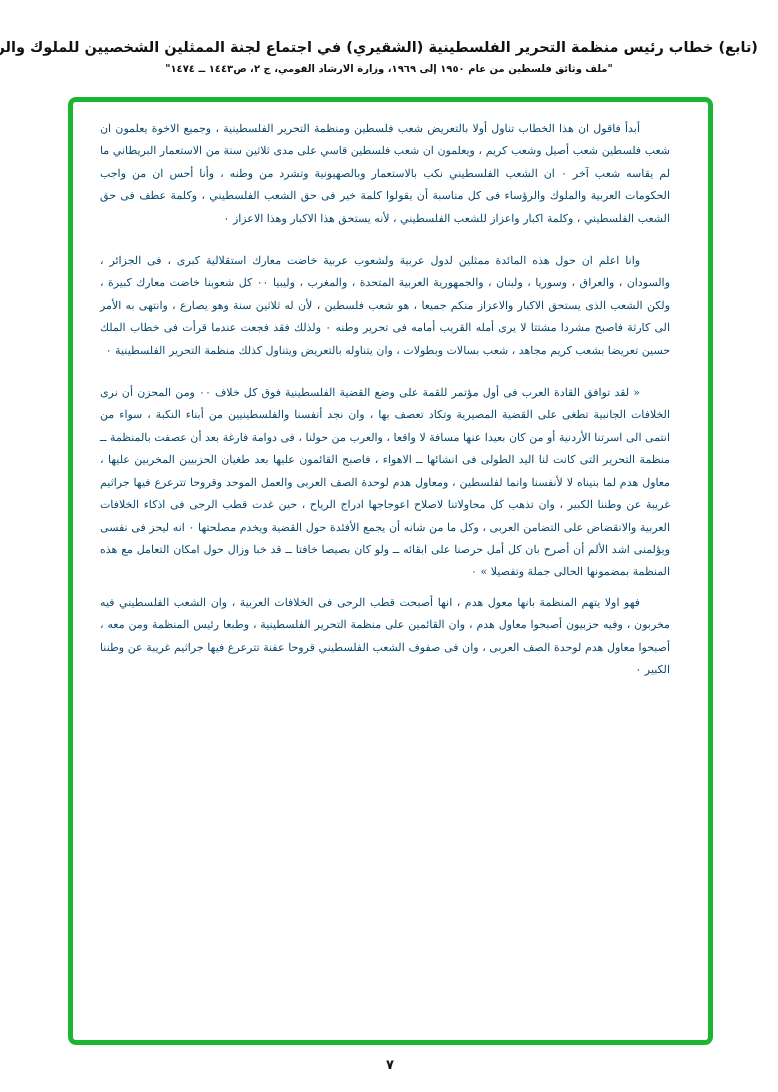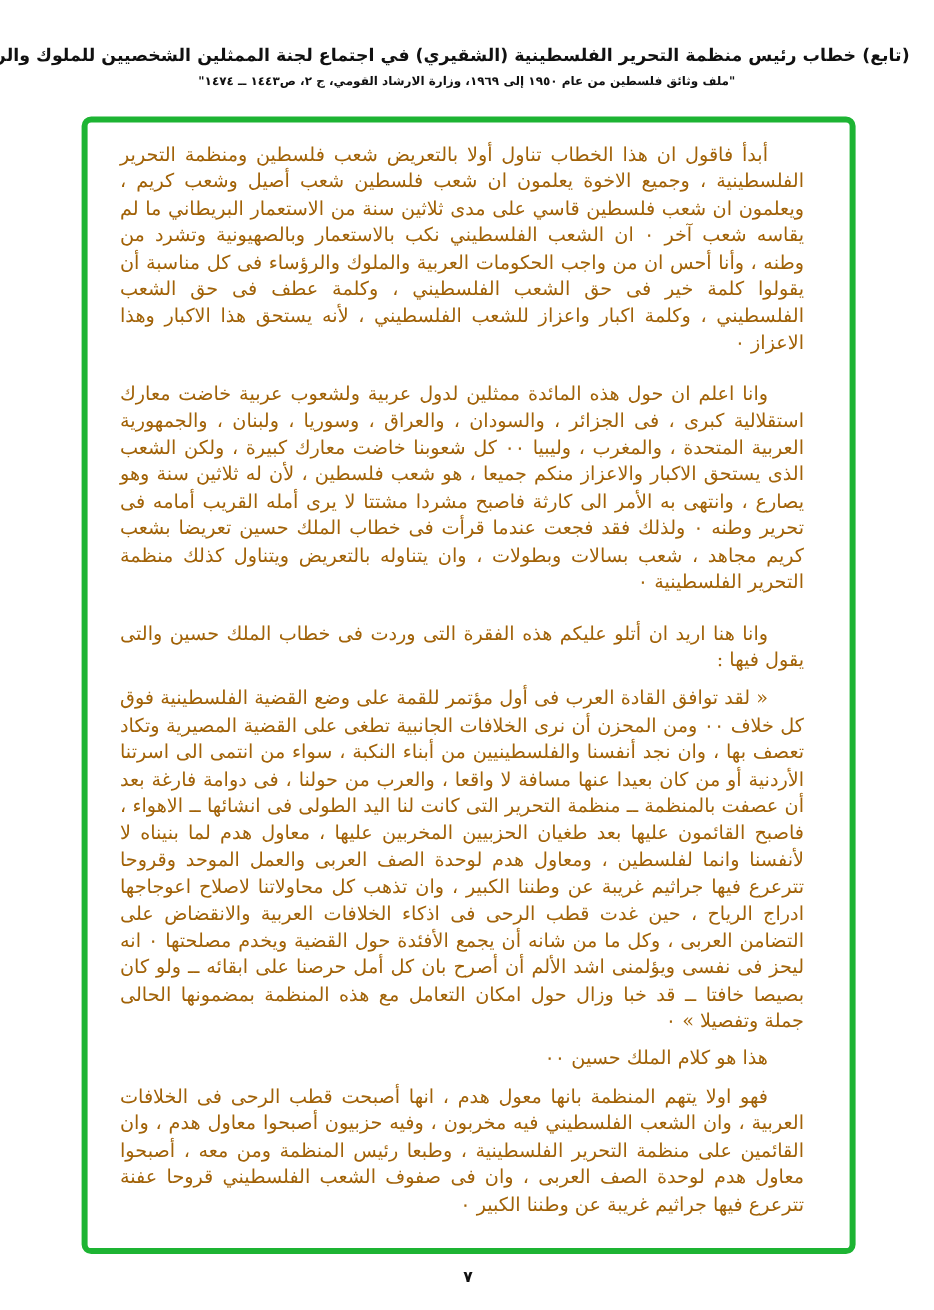--- a/index.html
+++ b/index.html
@@ -51,23 +51,23 @@
       border: 5px solid #1db433;
       border-radius: 8px;
     }
     .content {
       position: absolute;
       left: 100px;
       top: 118px;
       width: 570px;
       direction: rtl;
       text-align: justify;
-      font-size: 16px;
+      font-size: 11px;
       line-height: 22.4px;
-      color: #a16207;
+      color: #0c4a6e;
     }
     .para {
       margin: 0 0 20px 0;
       text-indent: 30px;
       text-align-last: right;
     }
     .para.quote {
       margin-bottom: 8px;
     }
     .para.short {
@@ -88,19 +88,17 @@
 <body>
 
 <div class="doc-title">(تابع) خطاب رئيس منظمة التحرير الفلسطينية (الشقيري) في اجتماع لجنة الممثلين الشخصيين للملوك والرؤساء العرب</div>
 <div class="doc-source">"ملف وثائق فلسطين من عام ١٩٥٠ إلى ١٩٦٩، وزارة الارشاد القومي، ج ٢، ص١٤٤٣ ــ ١٤٧٤"</div>
 
 <div class="frame" style="border-color: rgb(29, 180, 51);"></div>
 
 <div class="content">
   <p class="para">أبدأ فاقول ان هذا الخطاب تناول أولا بالتعريض شعب فلسطين ومنظمة التحرير الفلسطينية ، وجميع الاخوة يعلمون ان شعب فلسطين شعب أصيل وشعب كريم ، ويعلمون ان شعب فلسطين قاسي على مدى ثلاثين سنة من الاستعمار البريطاني ما لم يقاسه شعب آخر ٠ ان الشعب الفلسطيني نكب بالاستعمار وبالصهيونية وتشرد من وطنه ، وأنا أحس ان من واجب الحكومات العربية والملوك والرؤساء فى كل مناسبة أن يقولوا كلمة خير فى حق الشعب الفلسطيني ، وكلمة عطف فى حق الشعب الفلسطيني ، وكلمة اكبار واعزاز للشعب الفلسطيني ، لأنه يستحق هذا الاكبار وهذا الاعزاز ٠</p>
   <p class="para">وانا اعلم ان حول هذه المائدة ممثلين لدول عربية ولشعوب عربية خاضت معارك استقلالية كبرى ، فى الجزائر ، والسودان ، والعراق ، وسوريا ، ولبنان ، والجمهورية العربية المتحدة ، والمغرب ، وليبيا ٠٠ كل شعوبنا خاضت معارك كبيرة ، ولكن الشعب الذى يستحق الاكبار والاعزاز منكم جميعا ، هو شعب فلسطين ، لأن له ثلاثين سنة وهو يصارع ، وانتهى به الأمر الى كارثة فاصبح مشردا مشتتا لا يرى أمله القريب أمامه فى تحرير وطنه ٠ ولذلك فقد فجعت عندما قرأت فى خطاب الملك حسين تعريضا بشعب كريم مجاهد ، شعب بسالات وبطولات ، وان يتناوله بالتعريض ويتناول كذلك منظمة التحرير الفلسطينية ٠</p>
-  <p class="para short">وانا هنا اريد ان أتلو عليكم هذه الفقرة التى وردت فى خطاب الملك حسين والتى يقول فيها :</p>
   <p class="para quote">« لقد توافق القادة العرب فى أول مؤتمر للقمة على وضع القضية الفلسطينية فوق كل خلاف ٠٠ ومن المحزن أن نرى الخلافات الجانبية تطغى على القضية المصيرية وتكاد تعصف بها ، وان نجد أنفسنا والفلسطينيين من أبناء النكبة ، سواء من انتمى الى اسرتنا الأردنية أو من كان بعيدا عنها مسافة لا واقعا ، والعرب من حولنا ، فى دوامة فارغة بعد أن عصفت بالمنظمة ــ منظمة التحرير التى كانت لنا اليد الطولى فى انشائها ــ الاهواء ، فاصبح القائمون عليها بعد طغيان الحزبيين المخربين عليها ، معاول هدم لما بنيناه لا لأنفسنا وانما لفلسطين ، ومعاول هدم لوحدة الصف العربى والعمل الموحد وقروحا تترعرع فيها جراثيم غريبة عن وطننا الكبير ، وان تذهب كل محاولاتنا لاصلاح اعوجاجها ادراج الرياح ، حين غدت قطب الرحى فى اذكاء الخلافات العربية والانقضاض على التضامن العربى ، وكل ما من شانه أن يجمع الأفئدة حول القضية ويخدم مصلحتها ٠ انه ليحز فى نفسى ويؤلمنى اشد الألم أن أصرح بان كل أمل حرصنا على ابقائه ــ ولو كان بصيصا خافتا ــ قد خبا وزال حول امكان التعامل مع هذه المنظمة بمضمونها الحالى جملة وتفصيلا » ٠</p>
-  <p class="para short">هذا هو كلام الملك حسين ٠٠</p>
   <p class="para">فهو اولا يتهم المنظمة بانها معول هدم ، انها أصبحت قطب الرحى فى الخلافات العربية ، وان الشعب الفلسطيني فيه مخربون ، وفيه حزبيون أصبحوا معاول هدم ، وان القائمين على منظمة التحرير الفلسطينية ، وطبعا رئيس المنظمة ومن معه ، أصبحوا معاول هدم لوحدة الصف العربى ، وان فى صفوف الشعب الفلسطيني قروحا عفنة تترعرع فيها جراثيم غريبة عن وطننا الكبير ٠</p>
 </div>
 
 <div class="page-number">٧</div>
 
 </body></html>

